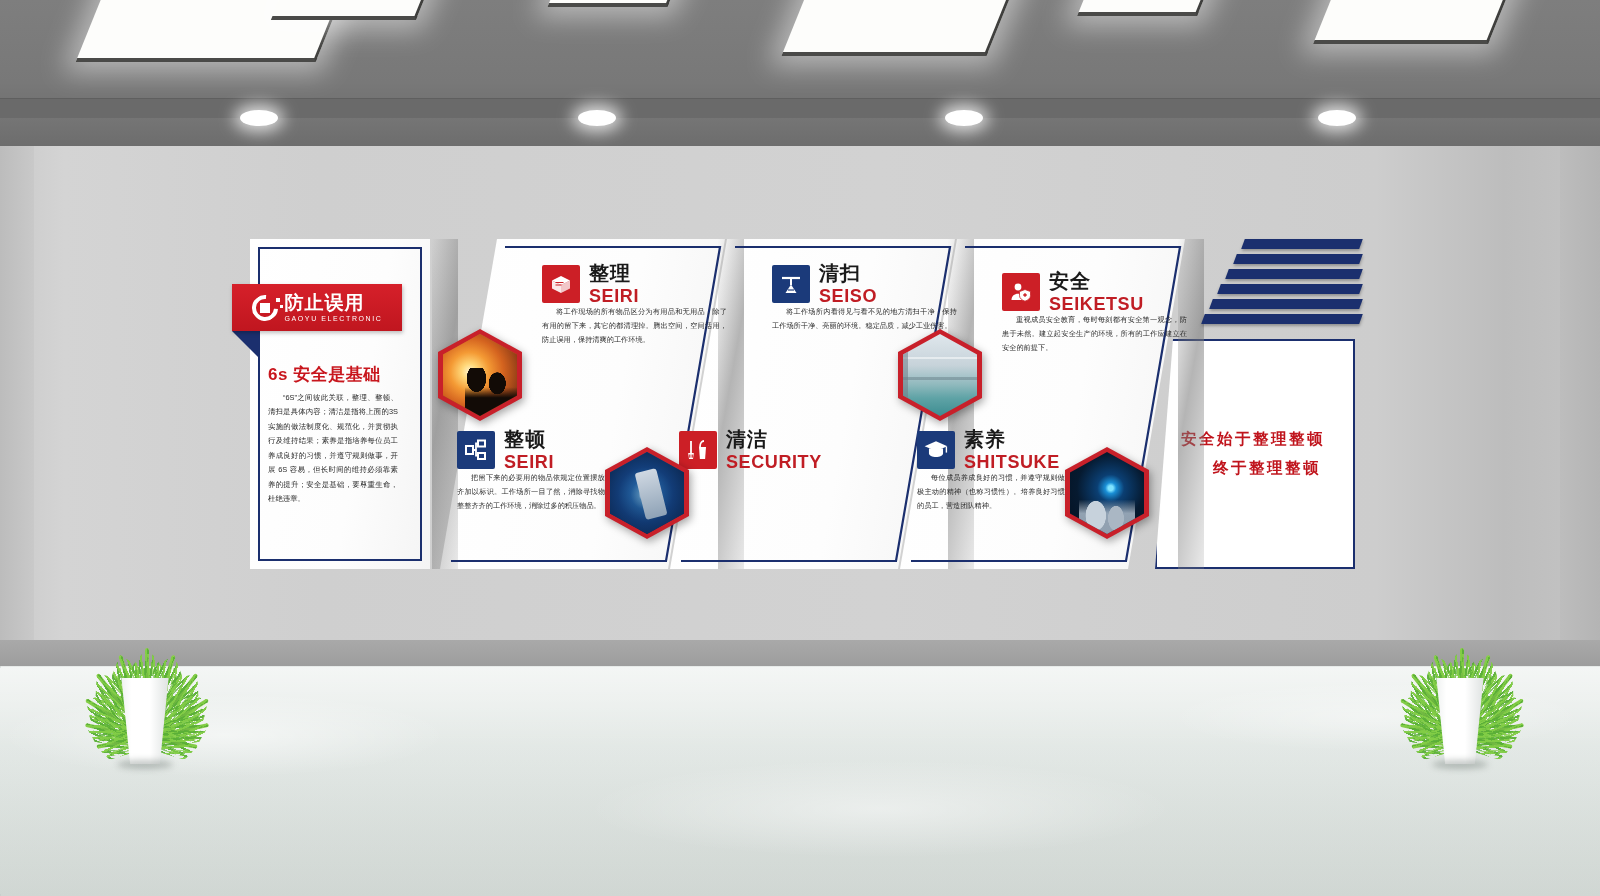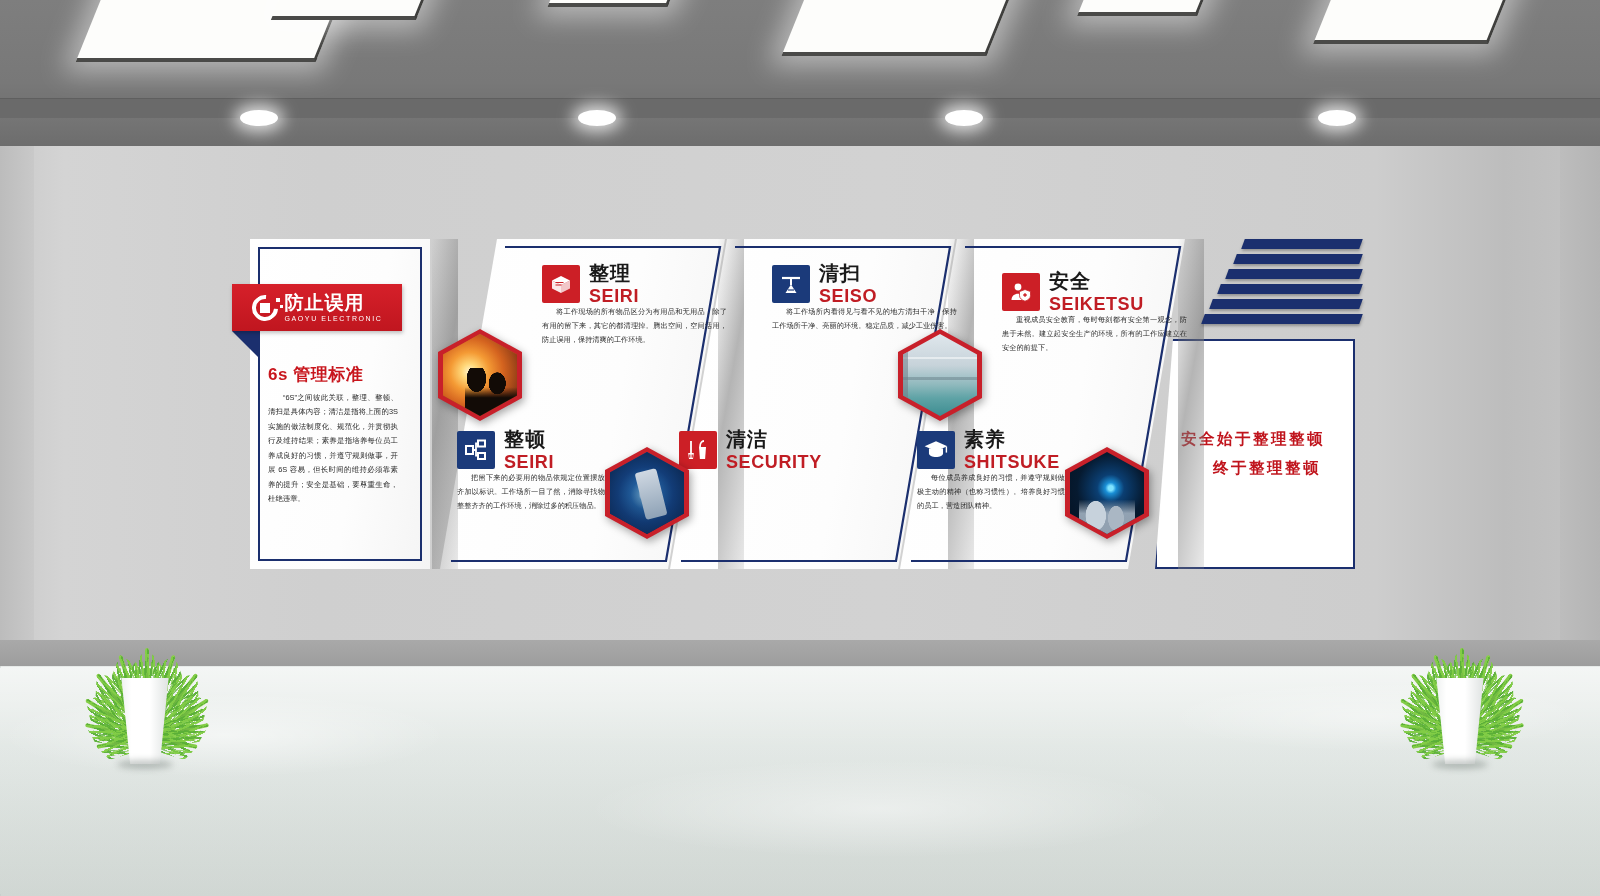--- a/index.html
+++ b/index.html
@@ -322,21 +322,21 @@
         <div class="ring"></div>
           <div class="sq"></div>
           <div class="dot1"></div>
           <div class="dot2"></div>
       </div>
       <div class="logo-txt">
         <div class="logo-cn">防止误用</div>
         <div class="logo-en">GAOYU  ELECTRONIC</div>
       </div>
     </div>
-    <div class="p1-title">6s 管理标准</div>
+    <div class="p1-title">6s 安全是基础</div>
     <div class="p1-body">“6S”之间彼此关联，整理、整顿、清扫是具体内容；清洁是指将上面的3S实施的做法制度化、规范化，并贯彻执行及维持结果；素养是指培养每位员工养成良好的习惯，并遵守规则做事，开展 6S 容易，但长时间的维持必须靠素养的提升；安全是基础，要尊重生命，杜绝违章。</div>
 
     <div class="gap" style="left:182px;"></div>
     <div class="slab pz" style="left:190px; width:285px;"></div>
     <div class="slab-border" style="left:198px; top:7px; width:270px; height:316px; clip-path:polygon(20% 0,100% 0,80% 100%,0 100%); border:none; background:transparent;"></div>
 
     <div class="gap" style="left:468px;"></div>
     <div class="slab pz" style="left:420px; width:285px;"></div>
 
     <div class="gap" style="left:698px;"></div>

